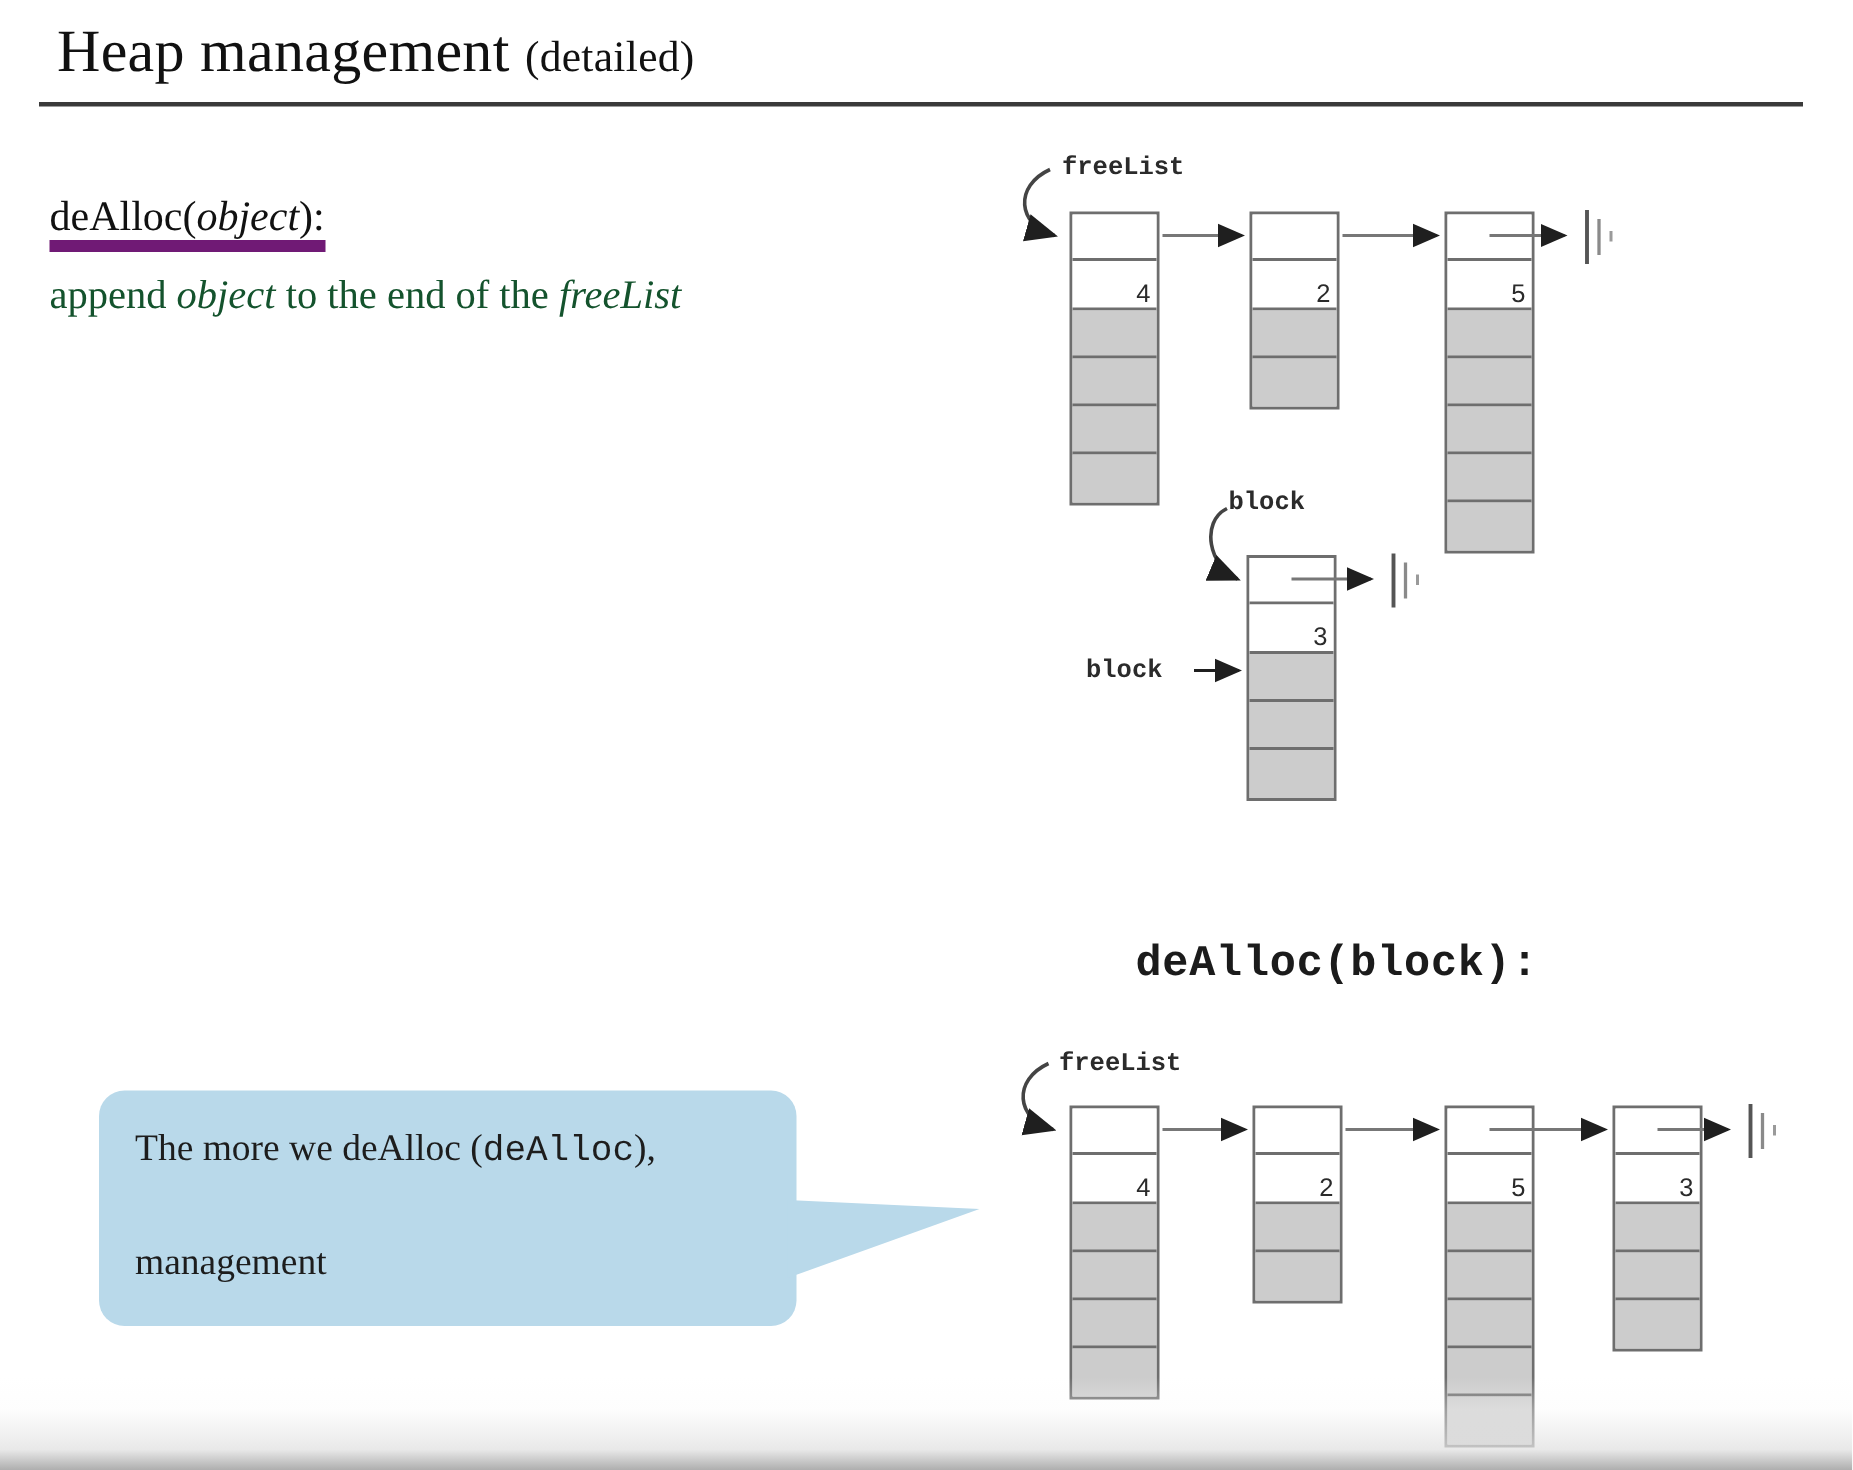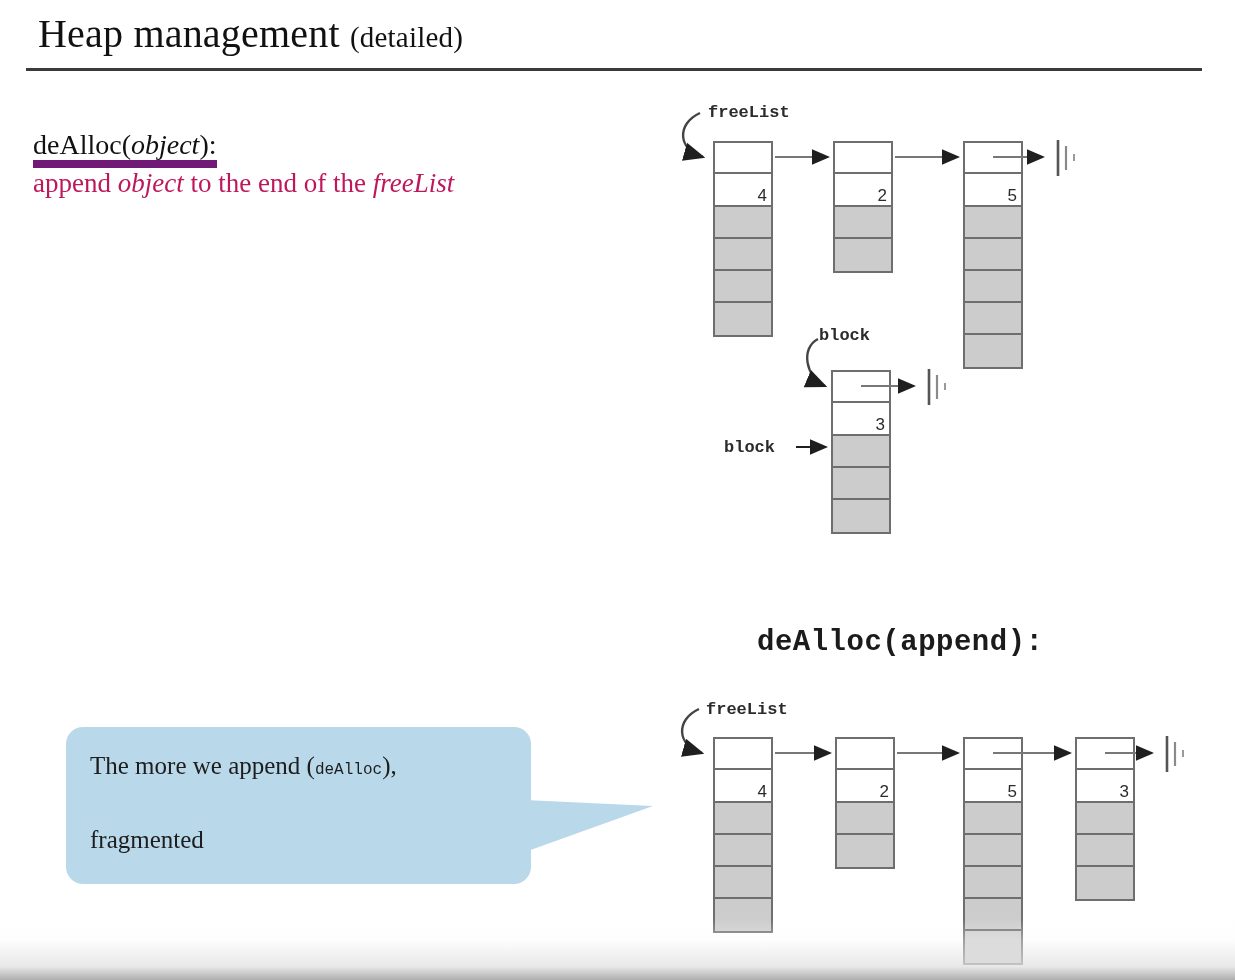--- a/index.html
+++ b/index.html
@@ -61,23 +61,23 @@
     font-size: 28px;
     color: #111111;
     white-space: nowrap;
     border-bottom: 8px solid #701a75;
     padding-bottom: 1px;
     line-height: 1.05;
   }
   #dealloc-body {
     position: absolute;
     left: 33px;
-    top: 168px;
+    top: 181px;
     font-size: 27px;
-    color: #be185d;
+    color: #14532d;
     white-space: nowrap;
   }
   .it { font-style: italic; }
 
   
   #dealloc-block-heading {
     position: absolute;
     left: 757px;
     top: 626px;
     font-family: "Liberation Mono", monospace;
@@ -102,21 +102,21 @@
     position: absolute;
     left: 24px;
     top: 20px;
     width: 425px;
     font-size: 25px;
     line-height: 1.48;
     color: #1d1d1d;
   }
   #callout-text .mono {
     font-family: "Liberation Mono", monospace;
-    font-size: 16px;
+    font-size: 24px;
   }
   #callout-tail {
     position: absolute;
     left: 525px;
     top: 800px;
     width: 130px;
     height: 62px;
   }
 
   
@@ -173,27 +173,27 @@
   <div id="title">
     <span>Heap management</span>
     <span class="sub">(detailed)</span>
   </div>
   <div id="title-rule"></div>
 
   <div id="dealloc-sig"><span>deAlloc(</span><span class="it">object</span><span>):</span></div>
 
   <div id="dealloc-body"><span>append </span><span class="it">object</span><span> to the end of the </span><span class="it">freeList</span></div>
 
-  <div id="dealloc-block-heading">deAlloc(append):</div>
+  <div id="dealloc-block-heading">deAlloc(block):</div>
 
   <div id="callout">
     <div id="callout-text">
-      <span>The more we append (</span><span class="mono">deAlloc</span><span>),</span><br>
+      <span>The more we deAlloc (</span><span class="mono">deAlloc</span><span>),</span><br>
       <br>
-      <span>fragmented</span>
+      <span>management</span>
     </div>
   </div>
   <svg id="callout-tail" viewBox="0 0 130 62">
     <polygon points="0,0 0,52 128,6" fill="#b9d9ea"></polygon>
   </svg>
 
   <div class="lbl-mono" style="left:708px; top:103px;">freeList</div>
   <div class="lbl-mono" style="left:819px; top:326px;">block</div>
   <div class="lbl-mono" style="left:724px; top:438px;">block</div>
   <div class="lbl-mono" style="left:706px; top:700px;">freeList</div>

